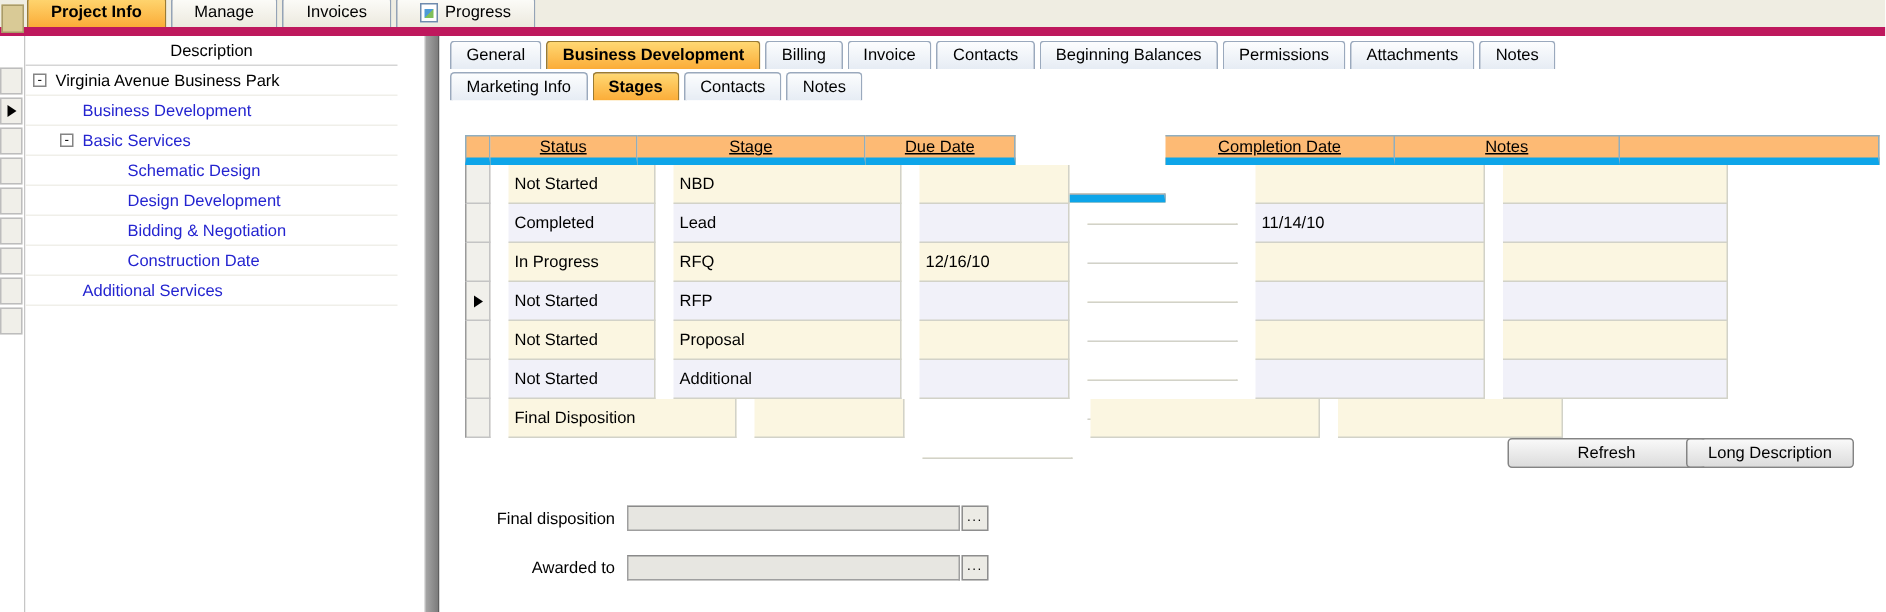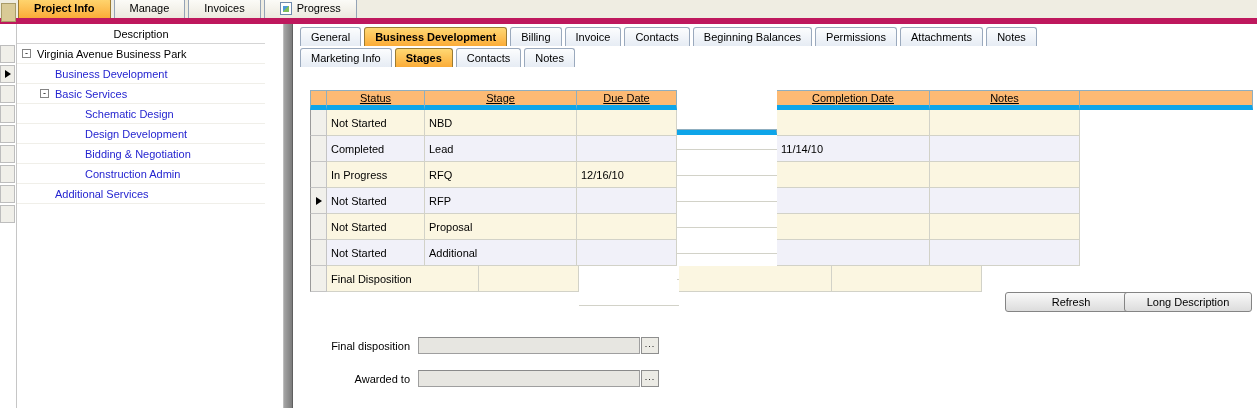--- a/index.html
+++ b/index.html
@@ -57,21 +57,21 @@
         background:linear-gradient(#FCFDFE,#E6ECF4);display:flex;align-items:center;cursor:default;}
   .dtab.active{background:linear-gradient(#FFD873,#FBAC38);border-color:#9A7B33;font-weight:bold;}
 
   
   .grid{position:absolute;left:17px;top:66px;}
   .g-header{display:flex;height:20px;}
   .g-hcell{background:#fdba74;border-top:1px solid #8FAEBF;border-right:1px solid #8FAEBF;
            border-bottom:5px solid #0ea5e9;box-sizing:border-box;
            display:flex;align-items:center;justify-content:center;white-space:nowrap;overflow:hidden;text-decoration:underline;}
   .g-hcell:first-child{border-left:1px solid #8FAEBF;}
-  .g-row{display:flex;height:26px;}
+  .g-row{display:flex;height:26px;gap:12px;}
   .g-sel{background:#F1F0EB;border-left:1px solid #9A9A9A;border-right:1px solid #C4C4C4;
          border-bottom:1px solid #C4C4C4;box-sizing:border-box;
          display:flex;align-items:center;justify-content:center;}
   .g-cell{border-right:1px solid #D2D2C8;border-bottom:1px solid #D2D2C8;box-sizing:border-box;
           padding:0 4px;display:flex;align-items:center;white-space:nowrap;overflow:hidden;}
   .row-cream .g-cell{background:#FBF6E1;}
   .row-lav .g-cell{background:#F1F1F9;}
   .w-sel{width:17px;flex:none;}
   .w-0{width:98px;flex:none;}
   .w-1{width:152px;flex:none;}
@@ -79,21 +79,21 @@
   .w-3{width:100px;flex:none;margin-top:39px;}
   .w-4{width:153px;flex:none;}
   .w-5{width:150px;flex:none;}
   .w-x{width:173px;flex:none;}
 
   
   .btn{position:absolute;height:20px;border:1px solid #848484;border-radius:3px;
        background:linear-gradient(#F9F9F9,#DCDCDC);text-align:center;line-height:18px;
        box-sizing:border-box;cursor:default;}
   .btn-refresh{left:712px;top:268px;width:132px;}
-  .btn-longdesc{left:831px;top:268px;width:128px;}
+  .btn-longdesc{left:831px;top:268px;width:112px;}
   .frow{position:absolute;left:20px;display:flex;align-items:center;}
   .frow-1{top:313px;}
   .frow-2{top:346px;}
   .flabel{width:97px;text-align:right;margin-right:8px;flex:none;}
   .fbox{width:222px;height:17px;background:#E7E6E1;border:1px solid #9F9F9F;
         border-top-color:#8A8A8A;box-sizing:border-box;flex:none;}
   .fbrowse{width:18px;height:17px;margin-left:1px;background:#ECEBE5;border:1px solid #8E8E8E;
            box-sizing:border-box;font-size:9px;line-height:13px;text-align:center;
            letter-spacing:1px;cursor:default;flex:none;}
 </style>
@@ -152,21 +152,21 @@
         <div class="trow" style="padding-left: 68px;">
           <span class="tlabel link">Schematic Design</span>
         </div>
         <div class="trow" style="padding-left: 68px;">
           <span class="tlabel link">Design Development</span>
         </div>
         <div class="trow" style="padding-left: 68px;">
           <span class="tlabel link">Bidding &amp; Negotiation</span>
         </div>
         <div class="trow" style="padding-left: 68px;">
-          <span class="tlabel link">Construction Admin</span>
+          <span class="tlabel link">Construction Date</span>
         </div>
         <div class="trow" style="padding-left: 38px;">
           <span class="tlabel link">Additional Services</span>
         </div>
       </div>
   </div>
 
   <div class="splitter"></div>
 
   <div class="detail">

